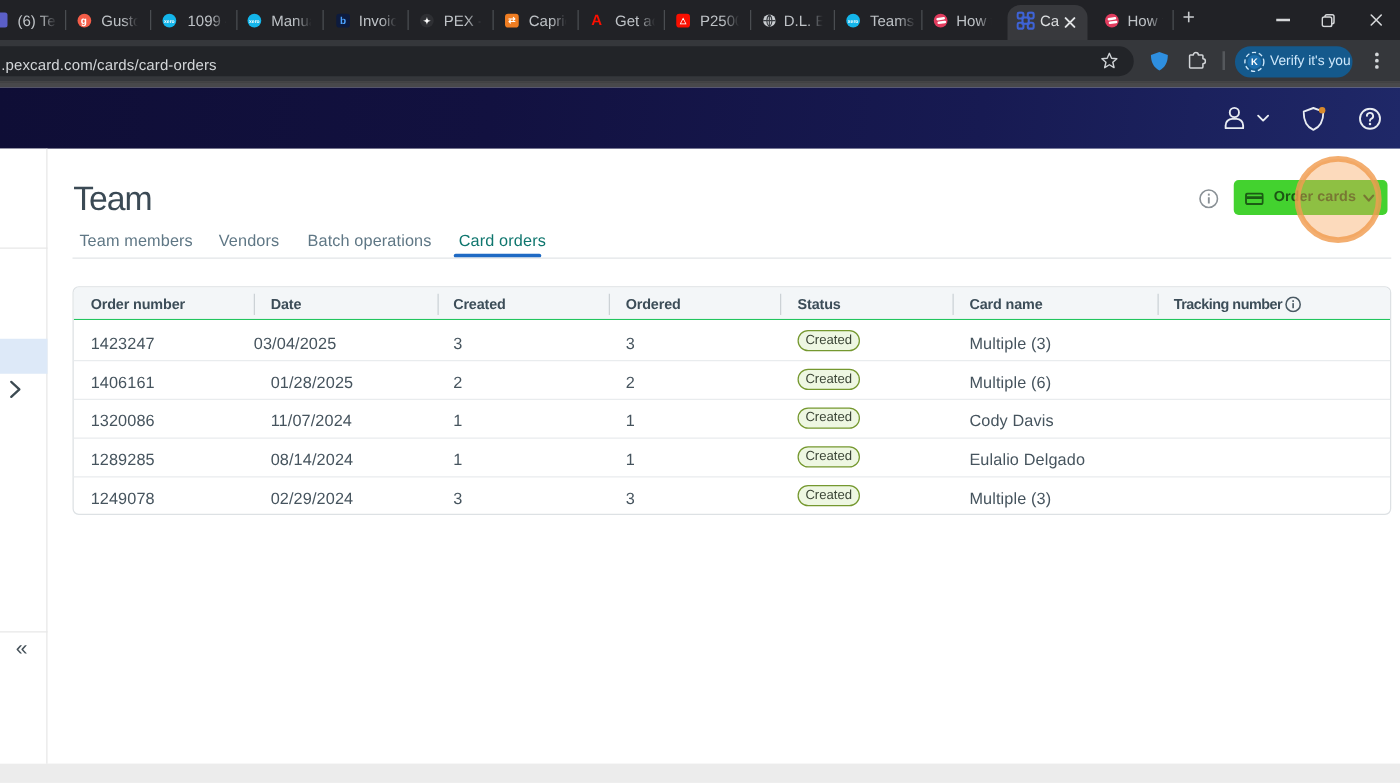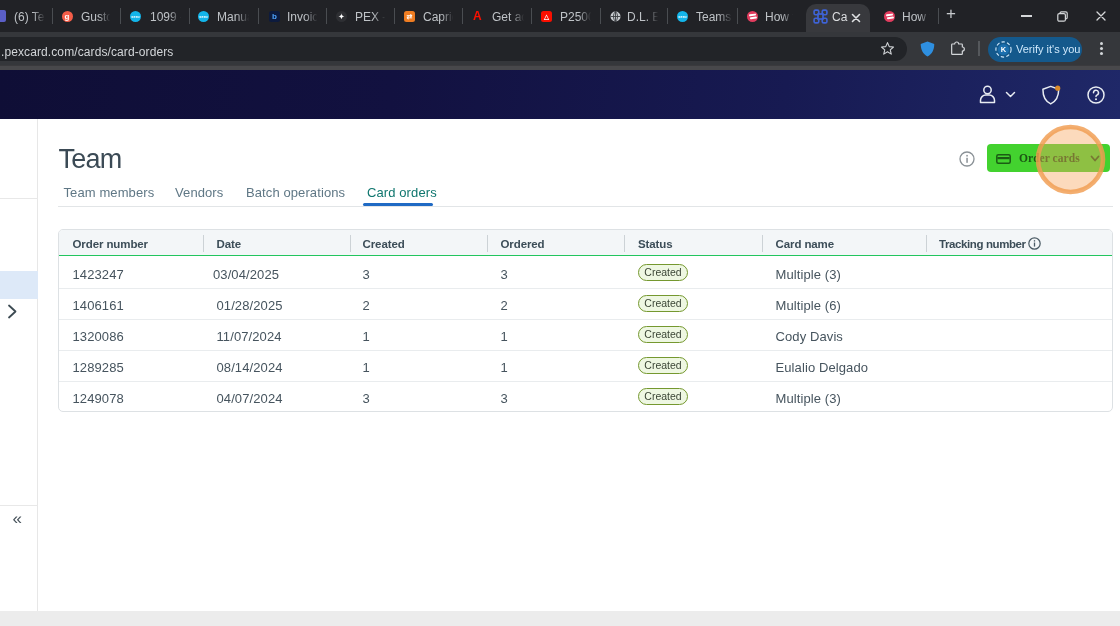--- a/index.html
+++ b/index.html
@@ -32,21 +32,21 @@
 #sidebar { position:absolute; left:0; top:119px; width:38px; height:492px; background:#fff; border-right:1px solid #e7e7e7; }
 #footerstrip { position:absolute; left:0; top:611px; width:1120px; height:15px; background:#ececec; }
 #h1 { position:absolute; left:58.5px; top:144px; font-size:27px; font-weight:400; color:#3b4a55; letter-spacing:-0.8px; }
 
 .ptab { position:absolute; top:184.5px; font-size:13px; color:#5f7785; letter-spacing:0.1px; }
 #ptab-active { color:#0f766e; }
 #ptab-underline { position:absolute; left:363px; top:202.5px; width:70px; height:3px; background:#1f6ac4; border-radius:2px; }
 #ptabline { position:absolute; left:58px; top:205.5px; width:1055px; height:1px; background:#e2e5e7; }
 
 #orderbtn { position:absolute; left:987px; top:144px; width:123px; height:28px; background:#43d22f; border-radius:4px; }
-#orderbtn span { position:absolute; left:32px; top:8px; font-size:11.5px; font-weight:bold; color:#1c5514; letter-spacing:0.05px;font-family:Liberation Serif, serif; }
+#orderbtn span { position:absolute; left:32px; top:8px; font-size:11.5px; font-weight:bold; color:#1c5514; letter-spacing:0.05px; }
 
 #tbl { position:absolute; left:58px; top:229px; width:1055px; height:183px; border:1px solid #dde1e4; border-radius:5px; background:#fff; }
 #thead { position:absolute; left:0; top:0; width:1053px; height:26px; background:#f3f6f8; border-bottom:1px solid #22c55e; border-radius:4px 4px 0 0; }
 .th { position:absolute; top:7.5px; font-size:11.5px; font-weight:bold; color:#3c4d58; letter-spacing:-0.1px; }
 .colsep { position:absolute; top:5px; width:1px; height:17px; background:#ccd2d6; }
 .row { position:absolute; left:0; width:1053px; height:31px; border-bottom:1px solid #e9ecee; }
 .td { position:absolute; top:9px; font-size:13px; color:#46545e; letter-spacing:0.1px; }
 .pill { position:absolute; left:579px; top:6px; width:50px; height:17px; background:#eef7e2; border:1px solid #75982f;
   border-radius:9px; font-size:10.5px; color:#3a4435; text-align:center; line-height:15px; }
 </style>
@@ -189,21 +189,21 @@
       </svg>
     <div class="colsep" style="left:144px;"></div>
     <div class="colsep" style="left:290.5px;"></div>
     <div class="colsep" style="left:428px;"></div>
     <div class="colsep" style="left:565px;"></div>
     <div class="colsep" style="left:703px;"></div>
     <div class="colsep" style="left:867px;"></div>
   </div>
   <div class="row" style="top:26.5px;height:32px;">
     <div class="td" style="left:13.5px;top:10px;">1423247</div>
-    <div class="td" style="left:154px;top:10px;">03/04/2025</div>
+    <div class="td" style="left:144px;top:10px;">03/04/2025</div>
     <div class="td" style="left:303.5px;top:10px;">3</div>
     <div class="td" style="left:441.5px;top:10px;">3</div>
     <div class="pill" style="top:7px;">Created</div>
     <div class="td" style="left:716.5px;top:10px;">Multiple (3)</div>
   </div>
   <div class="row" style="top:58.5px;">
     <div class="td" style="left:13.5px;">1406161</div>
     <div class="td" style="left:157.5px;">01/28/2025</div>
     <div class="td" style="left:303.5px;">2</div>
     <div class="td" style="left:441.5px;">2</div>
@@ -221,21 +221,21 @@
   <div class="row" style="top:120.5px;">
     <div class="td" style="left:13.5px;">1289285</div>
     <div class="td" style="left:157.5px;">08/14/2024</div>
     <div class="td" style="left:303.5px;">1</div>
     <div class="td" style="left:441.5px;">1</div>
     <div class="pill">Created</div>
     <div class="td" style="left:716.5px;">Eulalio Delgado</div>
   </div>
   <div class="row" style="top:151.5px;border-bottom:none;">
     <div class="td" style="left:13.5px;">1249078</div>
-    <div class="td" style="left:157.5px;">04/07/2024</div>
+    <div class="td" style="left:157.5px;">02/29/2024</div>
     <div class="td" style="left:303.5px;">3</div>
     <div class="td" style="left:441.5px;">3</div>
     <div class="pill">Created</div>
     <div class="td" style="left:716.5px;">Multiple (3)</div>
   </div>
 </div>
 
 <div class="abs" style="left:0;top:198px;width:38px;height:1px;background:#e8e8e8;"></div>
 <div class="abs" style="left:0;top:271px;width:38px;height:28px;background:#dde9f8;"></div>
 <svg class="abs" style="left:6px;top:303px;" width="12" height="17" viewBox="0 0 12 17">

